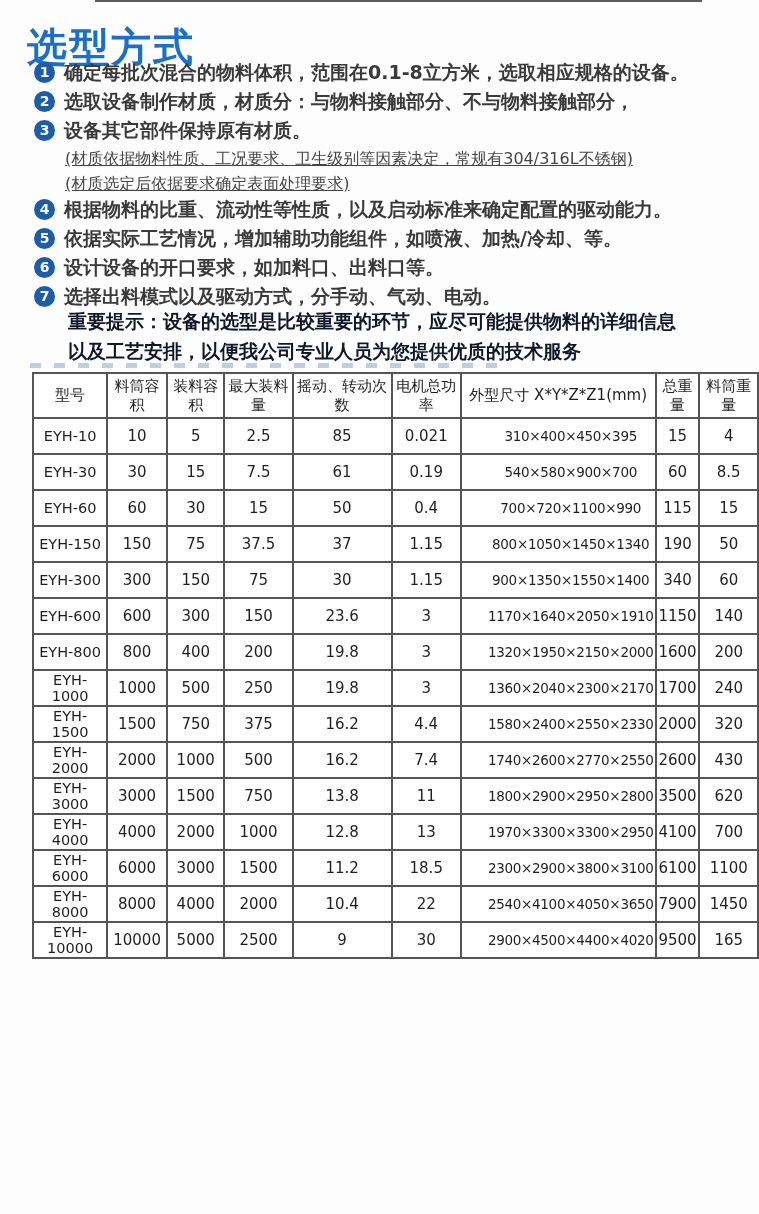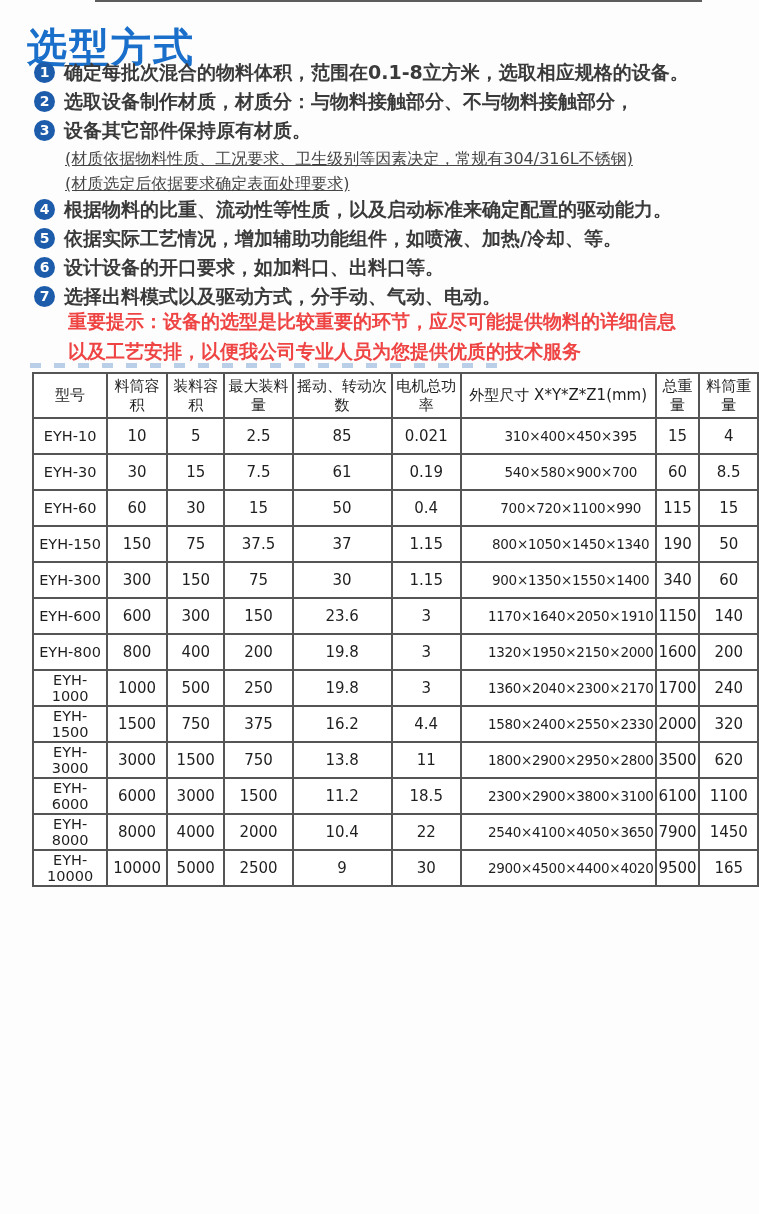--- a/index.html
+++ b/index.html
@@ -34,21 +34,21 @@
   .step-text{
     font-size:19px;font-weight:bold;color:#3a3a3a;line-height:23px;
   }
   .note{
     margin:0 0 3px 31px;
     font-size:16px;font-weight:normal;color:#454545;
     line-height:22px;white-space:nowrap;text-decoration:underline;
   }
   .notice{
     position:absolute;top:306px;left:68px;width:691px;
-    color:#ef4444;font-size:19px;font-weight:bold;line-height:30px;
+    color:#0f172a;font-size:19px;font-weight:bold;line-height:30px;
   }
   .notice-line{white-space:nowrap;overflow:hidden;}
   .clip-marks{
     position:absolute;top:363px;left:30px;width:470px;height:5px;
     background:repeating-linear-gradient(90deg,#a9c4e2 0 11px,transparent 11px 24px);
     opacity:.8;
   }
   table.spec{
     position:absolute;top:372px;left:32px;
     border-collapse:collapse;table-layout:fixed;
@@ -231,31 +231,53 @@
         <td>1500</td>
         <td>750</td>
         <td>375</td>
         <td>16.2</td>
         <td>4.4</td>
         <td class="dim">1580×2400×2550×2330</td>
         <td>2000</td>
         <td>320</td>
       </tr>
       <tr>
+        <td class="model">EYH-2000</td>
+        <td>2000</td>
+        <td>1000</td>
+        <td>500</td>
+        <td>16.2</td>
+        <td>7.4</td>
+        <td class="dim">1740×2600×2770×2550</td>
+        <td>2600</td>
+        <td>430</td>
+      </tr>
+      <tr>
         <td class="model">EYH-3000</td>
         <td>3000</td>
         <td>1500</td>
         <td>750</td>
         <td>13.8</td>
         <td>11</td>
         <td class="dim">1800×2900×2950×2800</td>
         <td>3500</td>
         <td>620</td>
       </tr>
       <tr>
+        <td class="model">EYH-4000</td>
+        <td>4000</td>
+        <td>2000</td>
+        <td>1000</td>
+        <td>12.8</td>
+        <td>13</td>
+        <td class="dim">1970×3300×3300×2950</td>
+        <td>4100</td>
+        <td>700</td>
+      </tr>
+      <tr>
         <td class="model">EYH-6000</td>
         <td>6000</td>
         <td>3000</td>
         <td>1500</td>
         <td>11.2</td>
         <td>18.5</td>
         <td class="dim">2300×2900×3800×3100</td>
         <td>6100</td>
         <td>1100</td>
       </tr>

